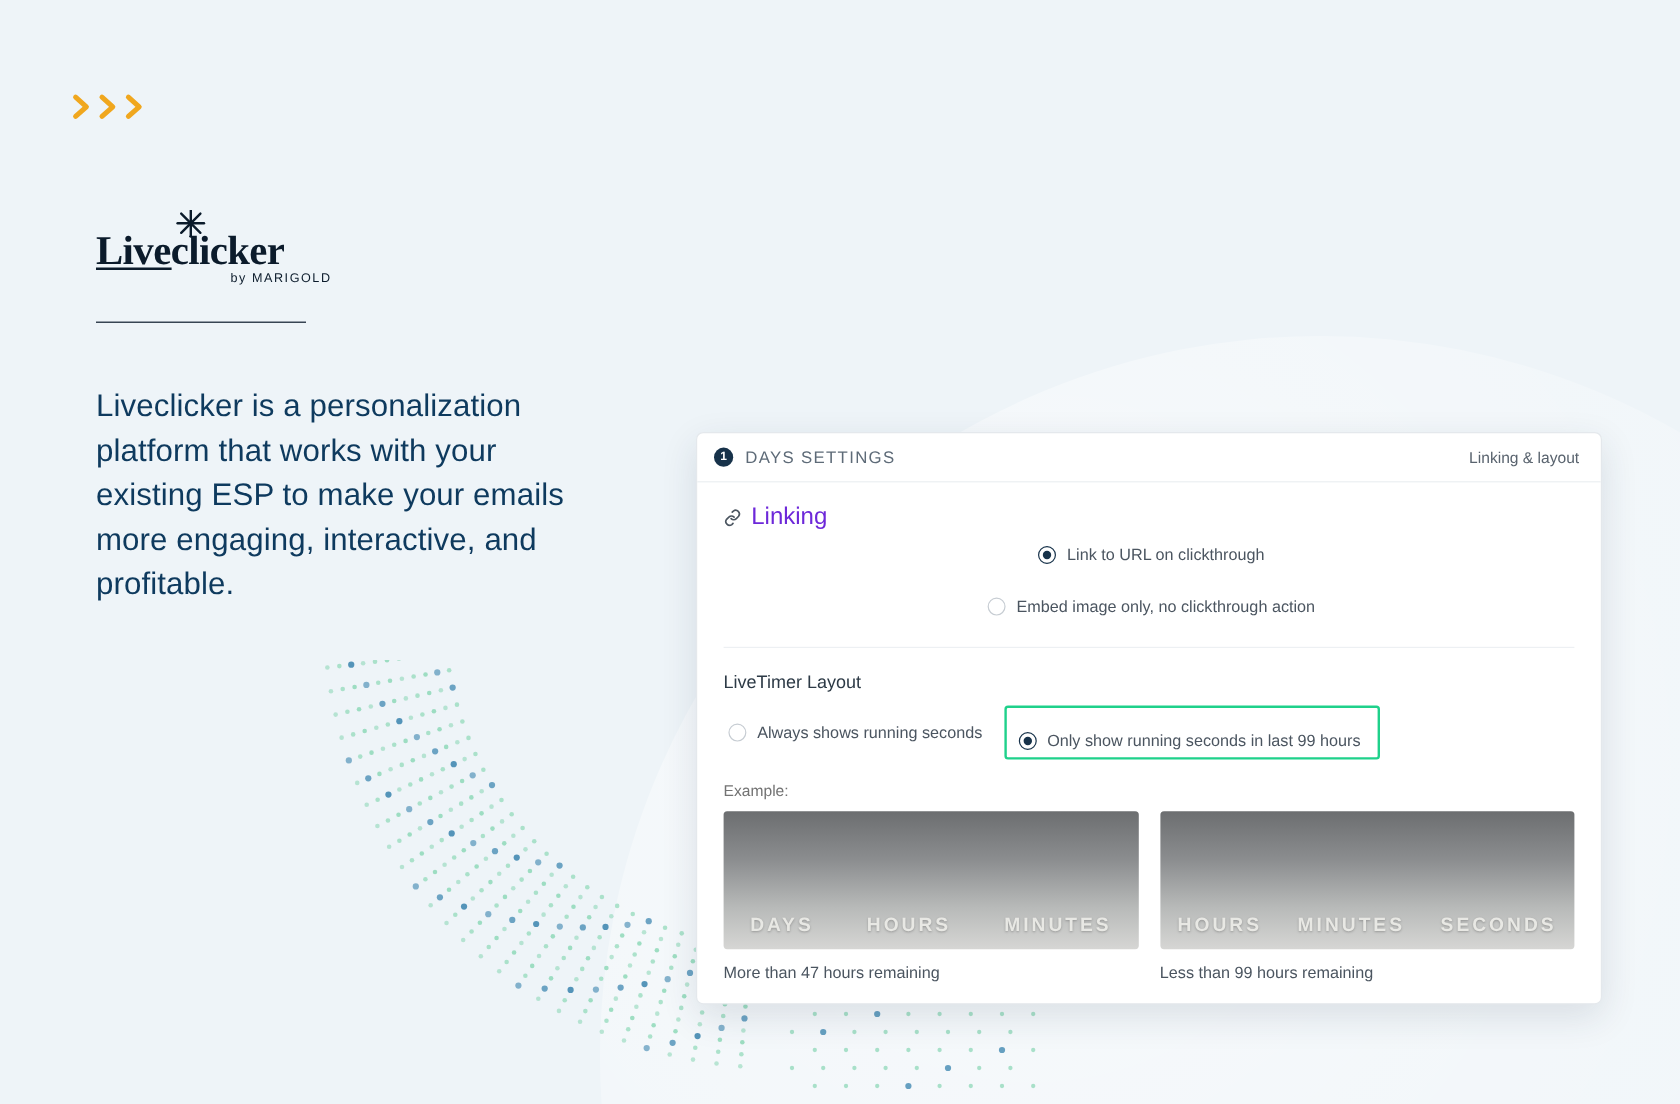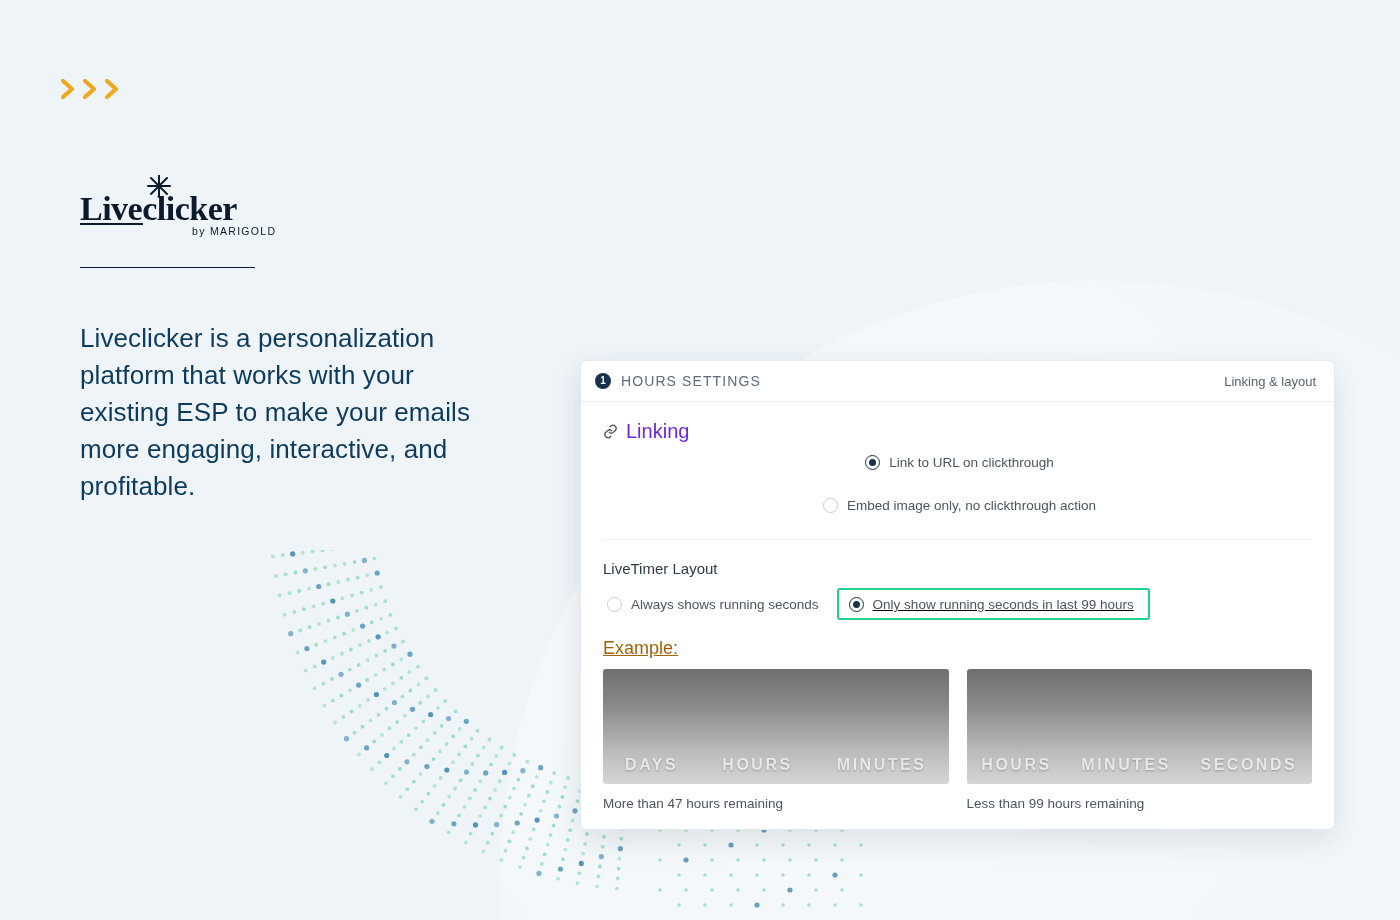--- a/index.html
+++ b/index.html
@@ -139,25 +139,25 @@
   }
 
   .layout-row {
     display: flex; align-items: center; gap: 18px;
     margin-bottom: 18px;
     padding-left: 4px;
   }
   .highlight-box {
     border: 2.5px solid #1fd18b;
     border-radius: 3px;
-    padding: 7px 14px 6px 10px;
-    display: flex; align-items: flex-start; gap: 9px; text-decoration: underline;
-  }
-
-  .example-label { color: #a16207; font-size: 18px; margin-bottom: 10px; text-decoration: underline; }
+    padding: 20px 14px 6px 10px;
+    display: flex; align-items: flex-start; gap: 9px;
+  }
+
+  .example-label { color: #737373; font-size: 13px; margin-bottom: 10px; }
 
   .previews {
     display: flex; gap: 18px; justify-content: flex-end;
   }
   .preview {
     position: relative;
     flex: 1;
     height: 115px;
     border-radius: 3px;
     background: linear-gradient(to bottom, #6c6e70 0%, #8b8d8f 35%, #b8bab9 70%, #d6d6d4 100%);
@@ -581,21 +581,21 @@
       <circle cx="159" cy="115" r="1.8" fill="#87d6b3" opacity="0.7"></circle>
       <circle cx="185" cy="115" r="1.8" fill="#87d6b3" opacity="0.7"></circle>
       <circle cx="211" cy="115" r="1.8" fill="#87d6b3" opacity="0.7"></circle>
     </g>
 </svg>
 
 <div class="panel">
   <div class="panel-header">
     <div class="panel-header-left">
       <div class="step-badge">1</div>
-      <div class="panel-title">HOURS SETTINGS</div>
+      <div class="panel-title">DAYS SETTINGS</div>
     </div>
     <div class="panel-header-right">Linking &amp; layout</div>
   </div>
 
   <div class="panel-body">
 
     <div class="section-heading">
       <svg width="15" height="15" viewBox="0 0 24 24">
         <g fill="none" stroke="#4b5560" stroke-width="2.2" stroke-linecap="round">
           <path d="M10 13a5 5 0 0 0 7 0l3-3a5 5 0 0 0-7-7l-1.5 1.5"></path>

